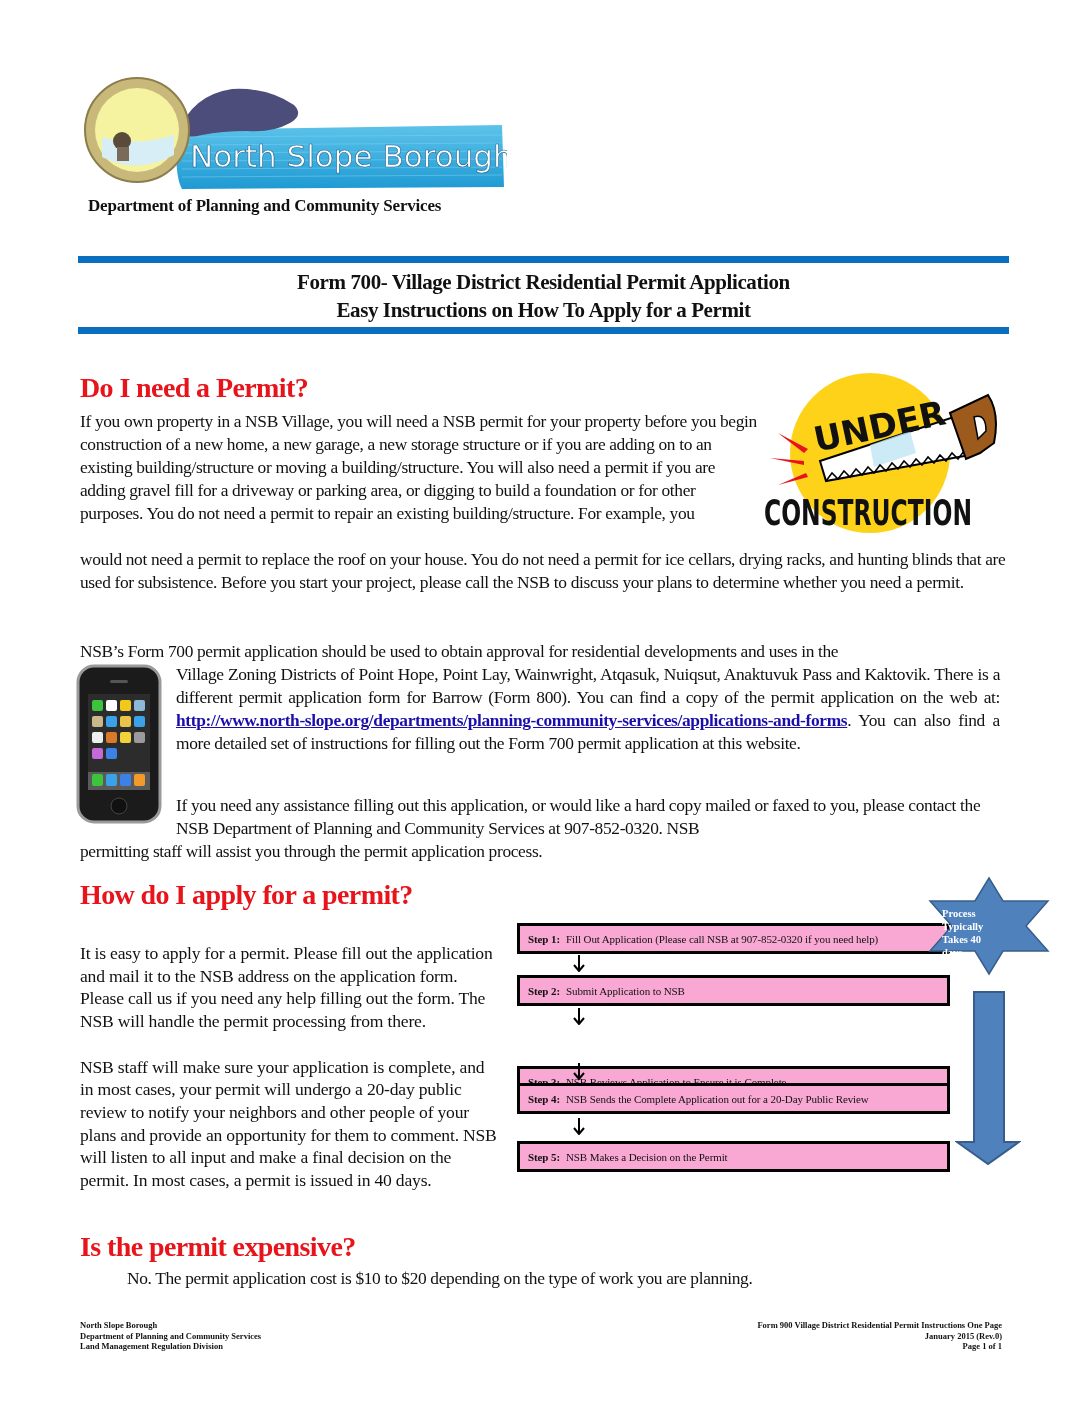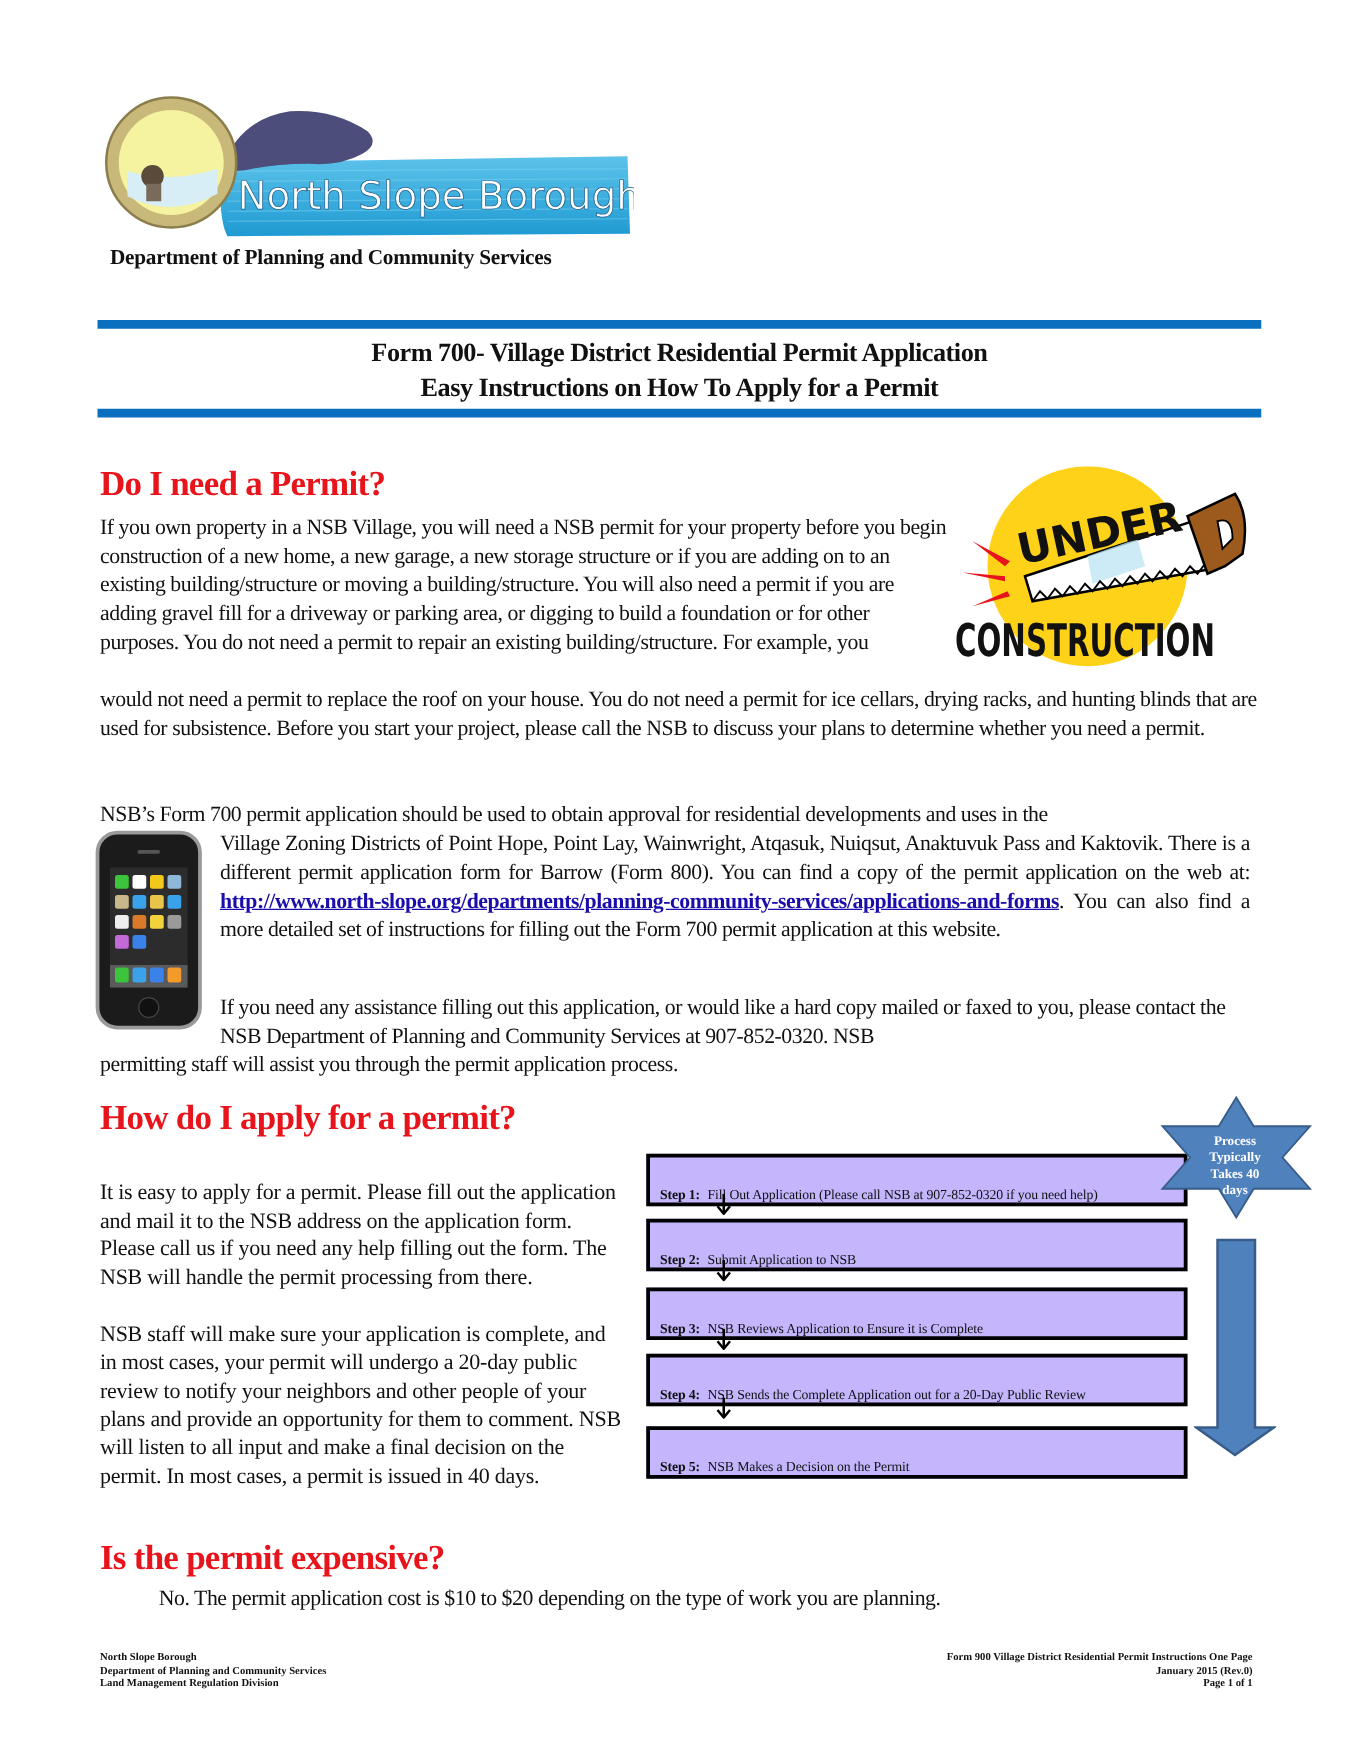--- a/index.html
+++ b/index.html
@@ -38,28 +38,28 @@
   #apply-text p + p { margin-top: 22.7px; }
 
   #expensive-text { left: 80px; top: 1267px; width: 900px; margin-left: 47px; }
 
   
   #uc { left: 760px; top: 373px; width: 240px; height: 168px; }
   
   #phone { left: 74px; top: 664px; width: 90px; height: 160px; }
 
   
-  .step { position: absolute; left: 517px; width: 433px; height: 42px; border: 3px solid #000; box-sizing: border-box;
-          background: #c4b5fd; font-size: 11px; display: flex; align-items: flex-end; padding-left: 8px; letter-spacing: -0.1px; }
+  .step { position: absolute; left: 517px; width: 433px; height: 31px; border: 3px solid #000; box-sizing: border-box;
+          background: #f9a8d4; font-size: 11px; display: flex; align-items: center; padding-left: 8px; letter-spacing: -0.1px; }
   .step b { margin-right: 6px; }
   .step-arrow { position: absolute; left: 572px; width: 14px; height: 17px; }
 
   
   #star { left: 928px; top: 876px; width: 122px; height: 100px; }
-  #star-text { left: 942px; top: 907px; width: 92px; text-align: center; color: #fff; font-weight: bold;
+  #star-text { left: 942px; top: 907px; width: 92px; text-align: left; color: #fff; font-weight: bold;
                font-size: 10.5px; line-height: 13px; }
   #down-arrow { left: 955px; top: 990px; width: 66px; height: 176px; }
 
   
   .foot { font-size: 8.5px; font-weight: bold; line-height: 10.5px; }
   #foot-left { left: 80px; top: 1320px; }
   #foot-right { left: 650px; top: 1320px; width: 352px; text-align: right; }
   .foot div { white-space: nowrap; }
 </style>
 </head>
@@ -172,21 +172,21 @@
     <polyline points="2,10 7,16 12,10" fill="none" stroke="#000" stroke-width="2"></polyline>
   </svg>
 <div class="step" style="top:975px;">
     <b>Step 2:</b>
     <span>Submit Application to NSB</span>
   </div>
 <svg class="step-arrow" style="top:1008px;" viewBox="0 0 14 17">
     <line x1="7" y1="0" x2="7" y2="15" stroke="#000" stroke-width="2"></line>
     <polyline points="2,10 7,16 12,10" fill="none" stroke="#000" stroke-width="2"></polyline>
   </svg>
-<div class="step" style="top:1030px;">
+<div class="step" style="top:1066px;">
     <b>Step 3:</b>
     <span>NSB Reviews Application to Ensure it is Complete</span>
   </div>
 <svg class="step-arrow" style="top:1063px;" viewBox="0 0 14 17">
     <line x1="7" y1="0" x2="7" y2="15" stroke="#000" stroke-width="2"></line>
     <polyline points="2,10 7,16 12,10" fill="none" stroke="#000" stroke-width="2"></polyline>
   </svg>
 <div class="step" style="top:1083px;">
     <b>Step 4:</b>
     <span>NSB Sends the Complete Application out for a 20-Day Public Review</span>

